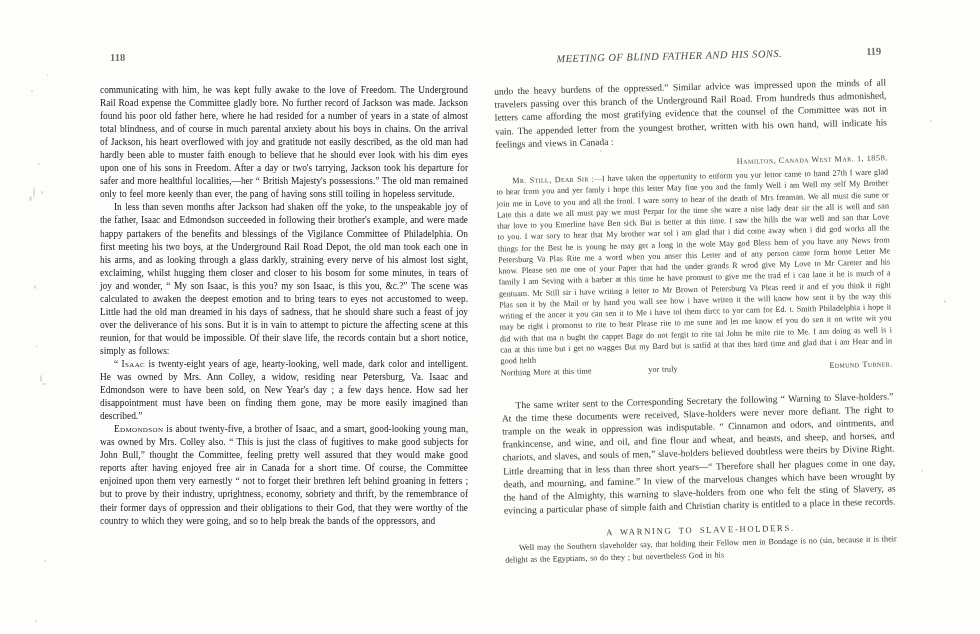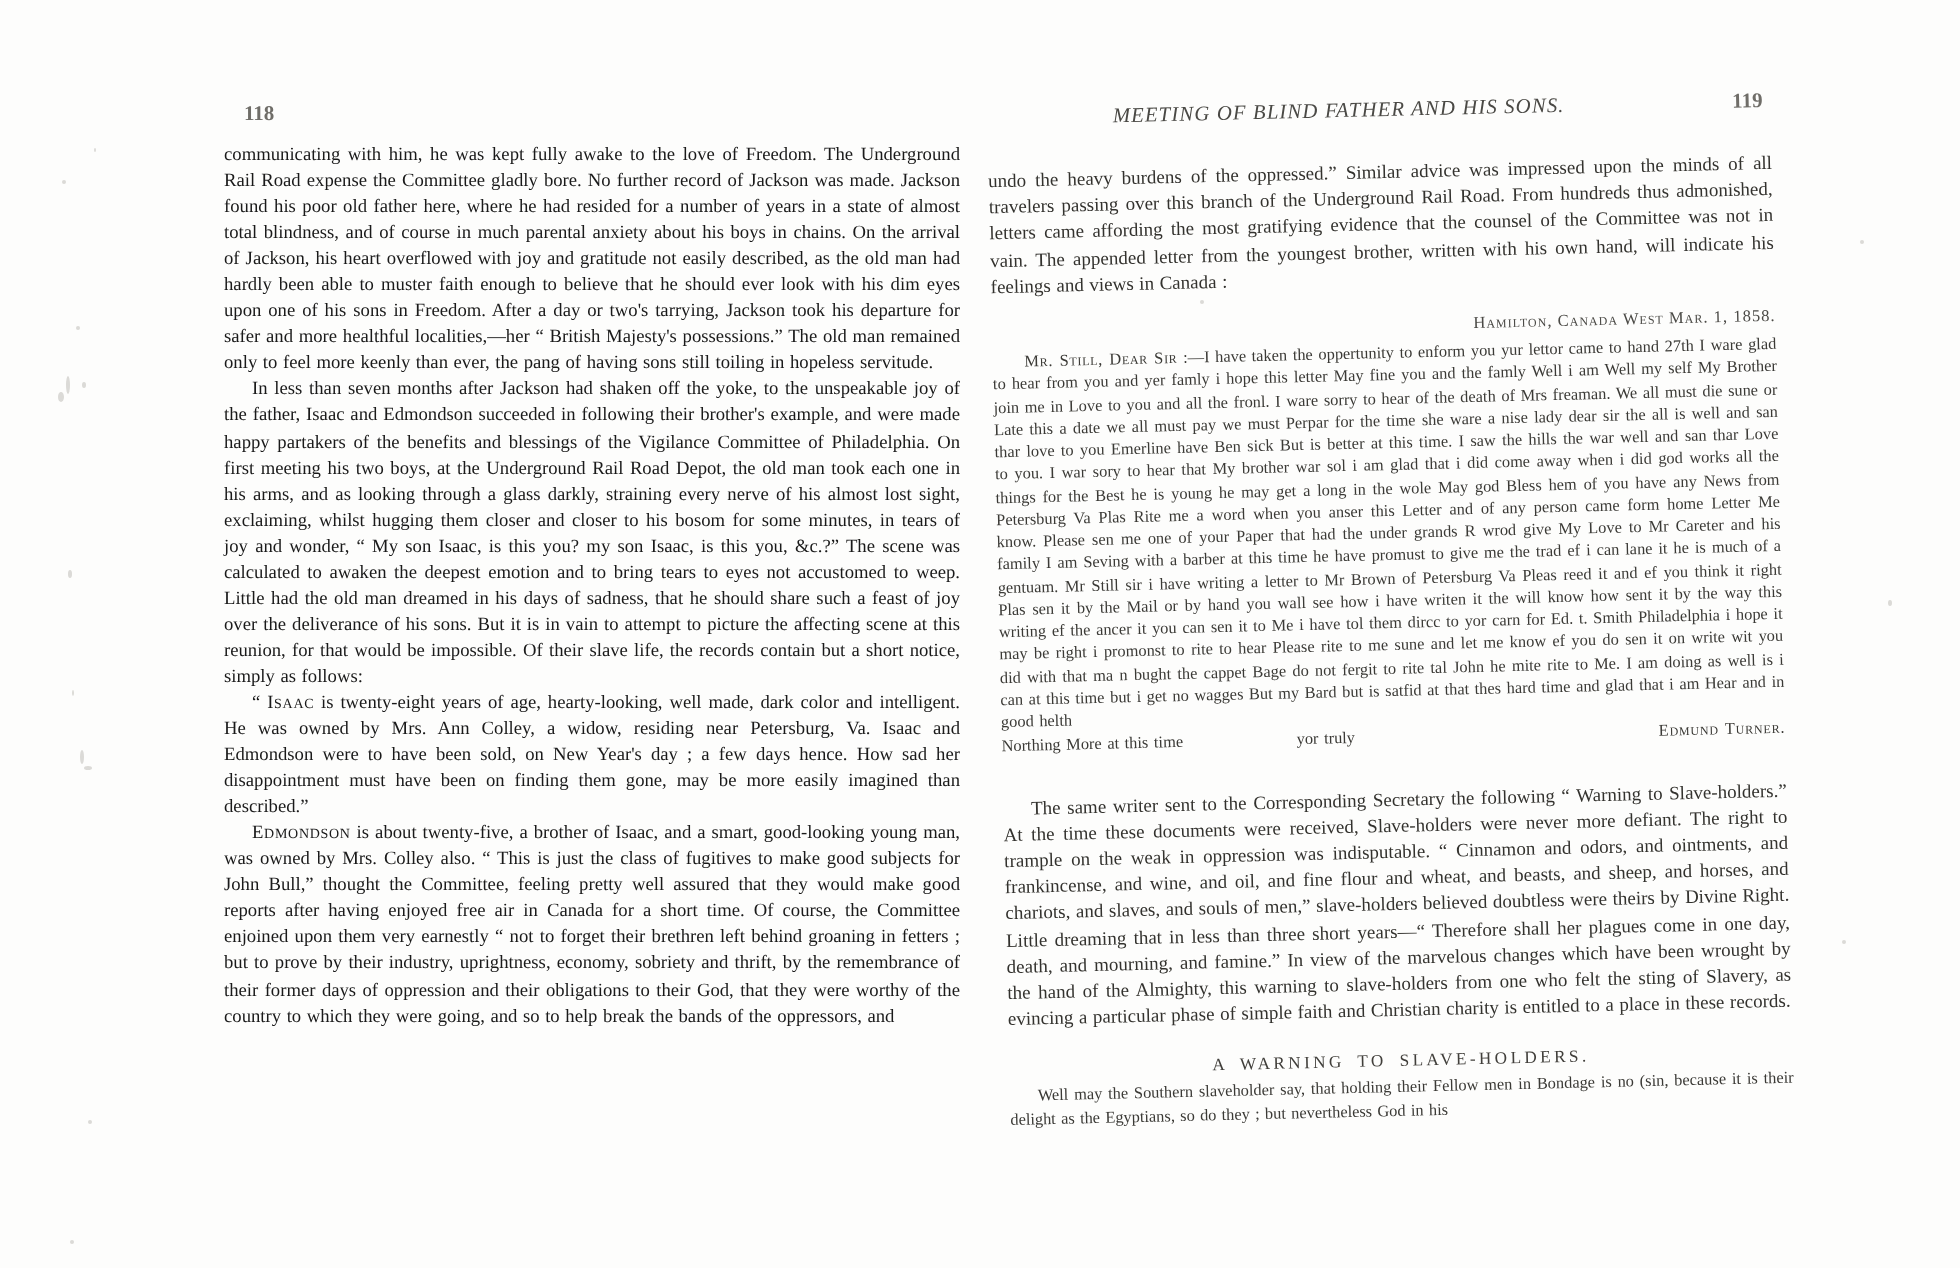--- a/index.html
+++ b/index.html
@@ -32,21 +32,21 @@
     border-radius: 50%;
     pointer-events: none;
   }
 
   
   .page {
     position: absolute;
     top: 0;
     height: 634px;
   }
-  #page-left  { left: 112px;  width: 368px; }
+  #page-left  { left: 100px;  width: 368px; }
   #page-right {
     left: 498px; width: 392px;
     
     transform: rotate(-1.35deg);
     transform-origin: 50% 40%;
     color: #33322e;
   }
 
   
   .runhead {
@@ -80,20 +80,21 @@
   #page-left  .runhead .title { padding-left: 34px; }
   #page-right .runhead .title { padding-right: 40px; }
 
   
   .body {
     text-align: justify;
     text-align-last: left;
     hyphens: none;
   }
   #page-left .body {
+    margin-top: 12px;
     font-size: 9.35px;
     line-height: 13.05px;
     word-spacing: .45px;
   }
   #page-right .body {
     margin-top: 11px;
     font-size: 9.5px;
     line-height: 13.2px;
     word-spacing: .4px;
   }

